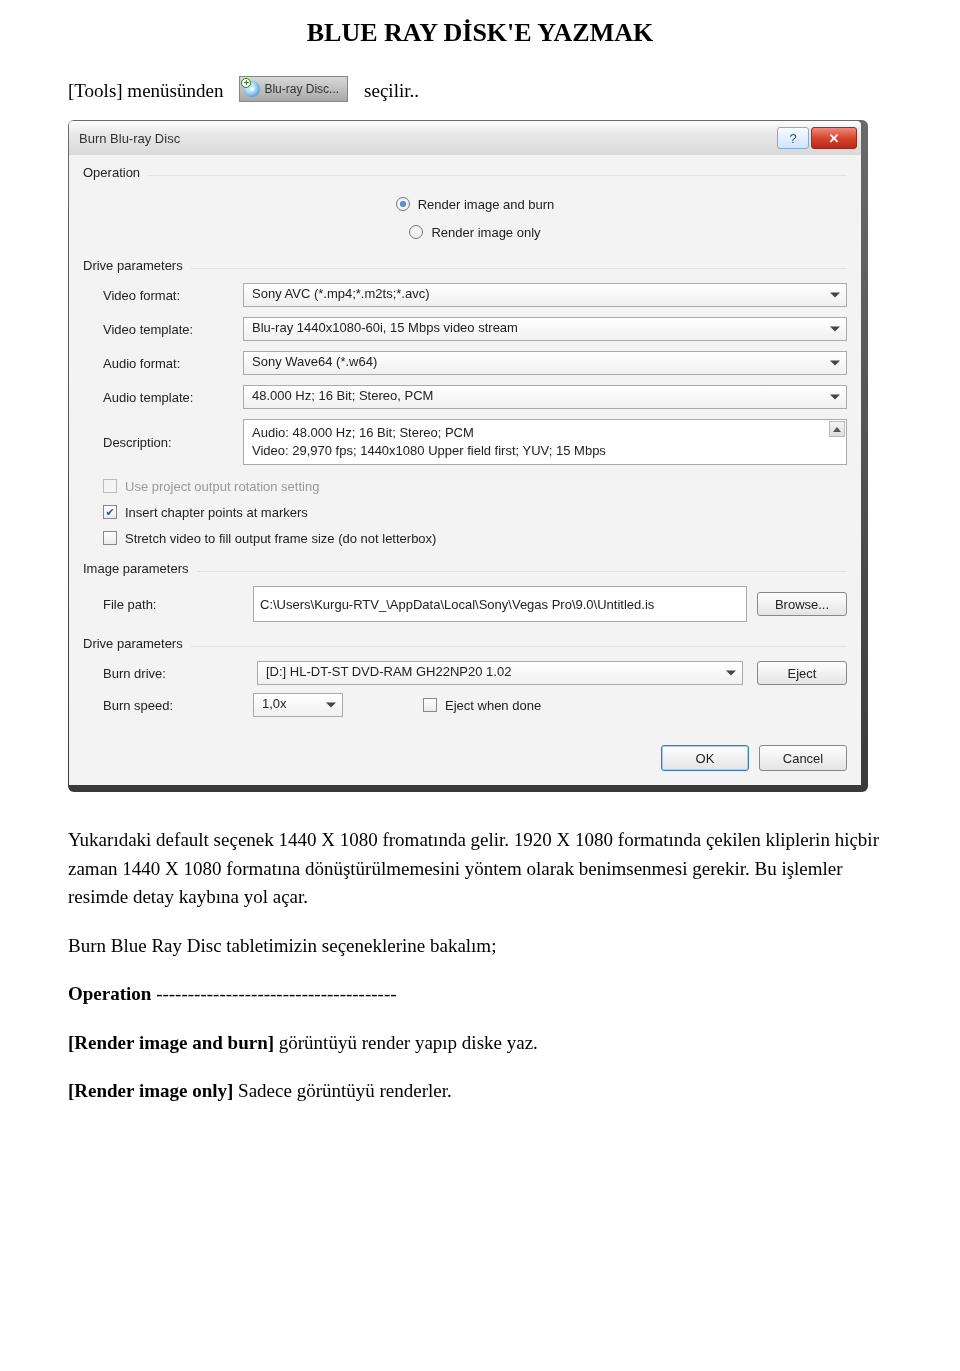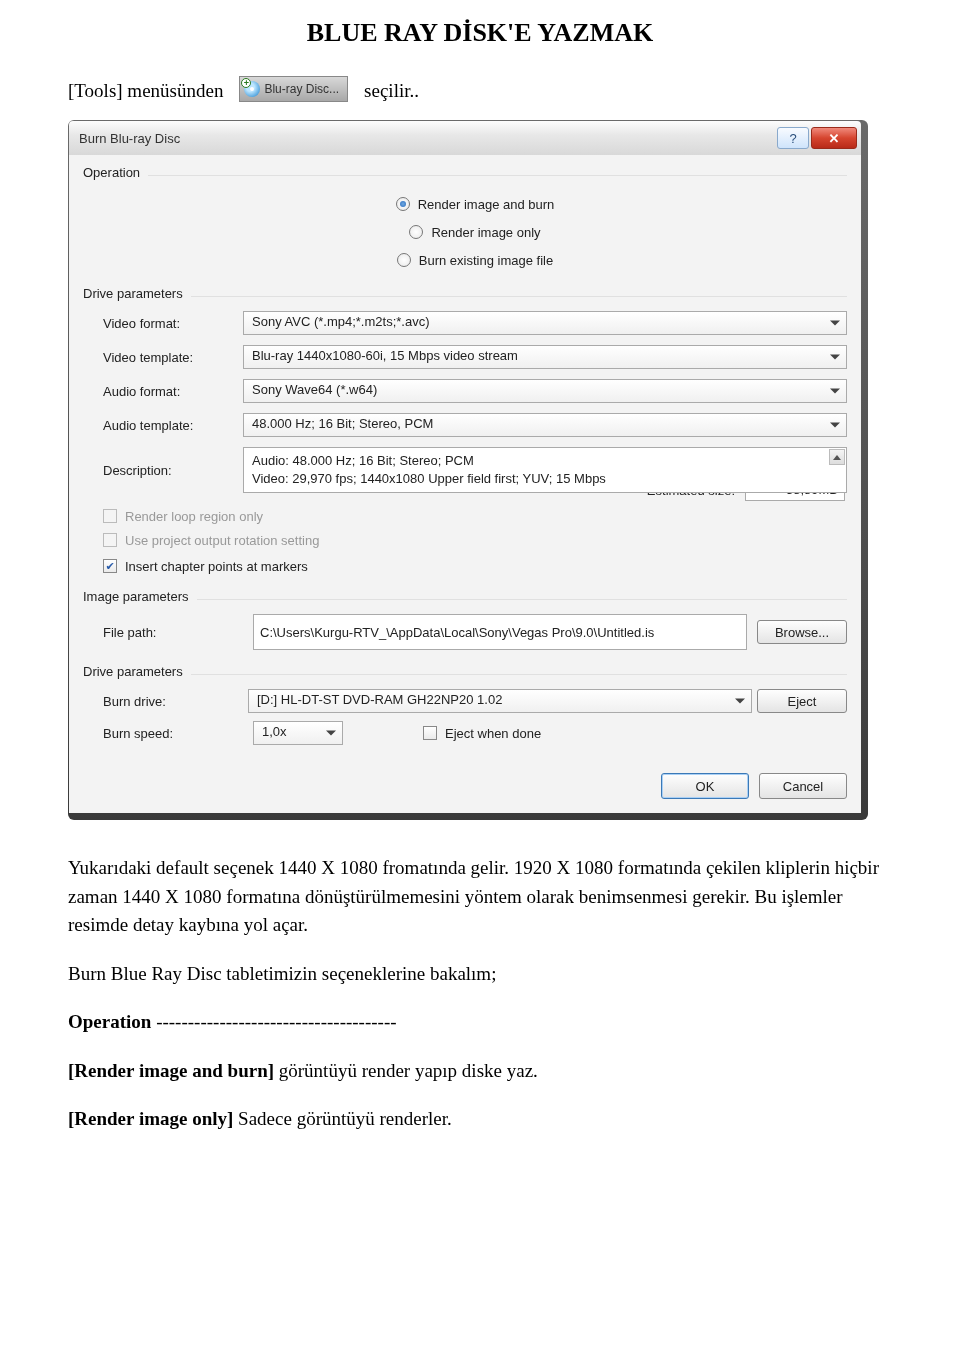--- a/index.html
+++ b/index.html
@@ -275,21 +275,21 @@
     padding: 0 26px;
   }
   .btn.primary {
     border: 1px solid #3b79b7;
     box-shadow: inset 0 0 0 1px #aad0f5;
   }
 
   .drive-grid {
     display: grid;
     grid-template-columns: 140px 1fr 90px;
-    gap: 5px;
+    gap: 14px;
     align-items: center;
     margin: 8px 0 8px 20px;
   }
   .speed-row {
     display: grid;
     grid-template-columns: 140px 90px 1fr;
     gap: 10px;
     align-items: center;
     margin: 8px 0 8px 20px;
   }
@@ -346,24 +346,20 @@
     </div>
     <div class="radio-set">
       <div class="radio-row">
         <span class="radio selected"></span>
         <span>Render image and burn</span>
       </div>
       <div class="radio-row">
         <span class="radio"></span>
         <span>Render image only</span>
       </div>
-      <div class="radio-row">
-        <span class="radio"></span>
-        <span>Burn existing image file</span>
-      </div>
     </div>
 
     <div class="group-row">
       <span class="glabel">Drive parameters</span>
       <span class="gline"></span>
     </div>
     <div class="param-grid">
       <span class="lbl">Video format:</span>
       <div class="combo">
         <span>Sony AVC (*.mp4;*.m2ts;*.avc)</span>
@@ -390,35 +386,35 @@
 
       <span class="lbl">Description:</span>
       <div class="desc-box">
         <div>Audio: 48.000 Hz; 16 Bit; Stereo; PCM</div>
         <div>Video: 29,970 fps; 1440x1080 Upper field first; YUV; 15 Mbps</div>
         <span class="scroll-up"></span>
       </div>
     </div>
 
     <div class="checks">
-      <div class="check-row">
-        <span class="check disabled"></span>
-        <span class="check-label disabled">Render loop region only</span>
-      </div>
       <div class="est-row">
         <span>Estimated size:</span>
         <div class="est-field">58,89MB</div>
       </div>
       <div class="check-row">
         <span class="check disabled"></span>
         <span class="check-label disabled">Use project output rotation setting</span>
       </div>
       <div class="check-row">
         <span class="check checked"></span>
         <span class="check-label">Insert chapter points at markers</span>
+      </div>
+      <div class="check-row">
+        <span class="check"></span>
+        <span class="check-label">Stretch video to fill output frame size (do not letterbox)</span>
       </div>
     </div>
 
     <div class="group-row">
       <span class="glabel">Image parameters</span>
       <span class="gline"></span>
     </div>
     <div class="file-row">
       <span class="lbl">File path:</span>
       <div class="path-field">

